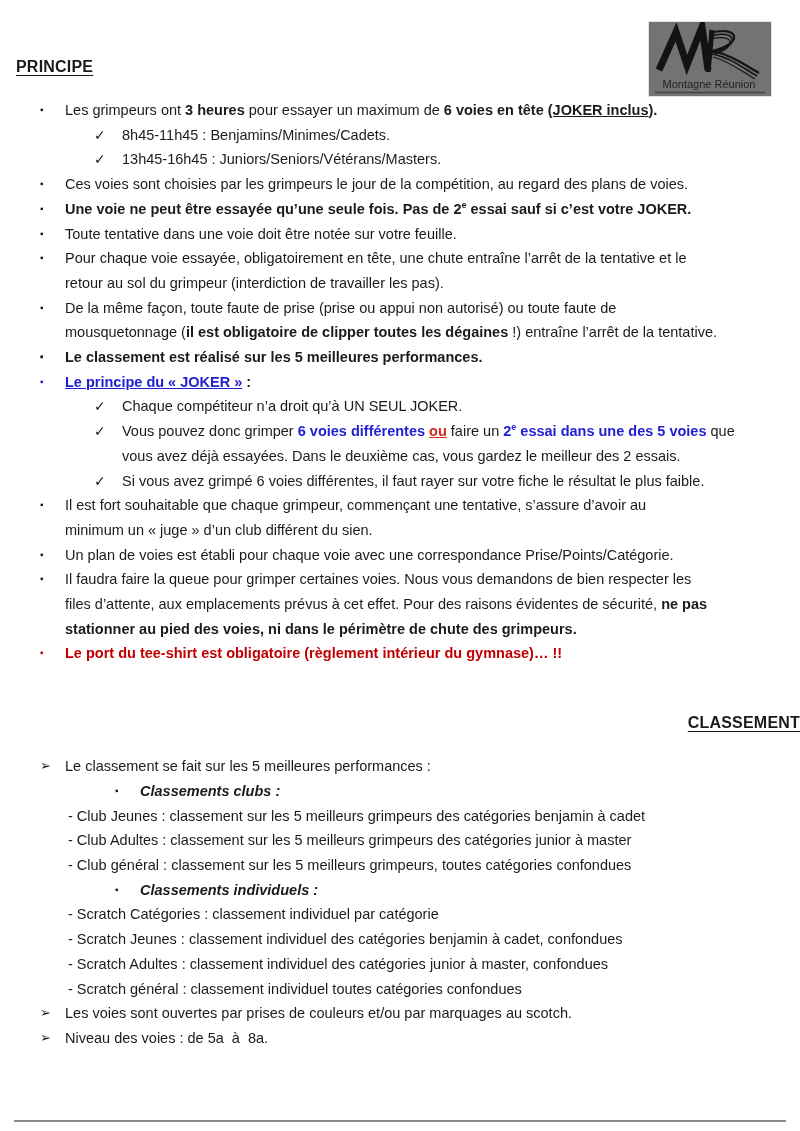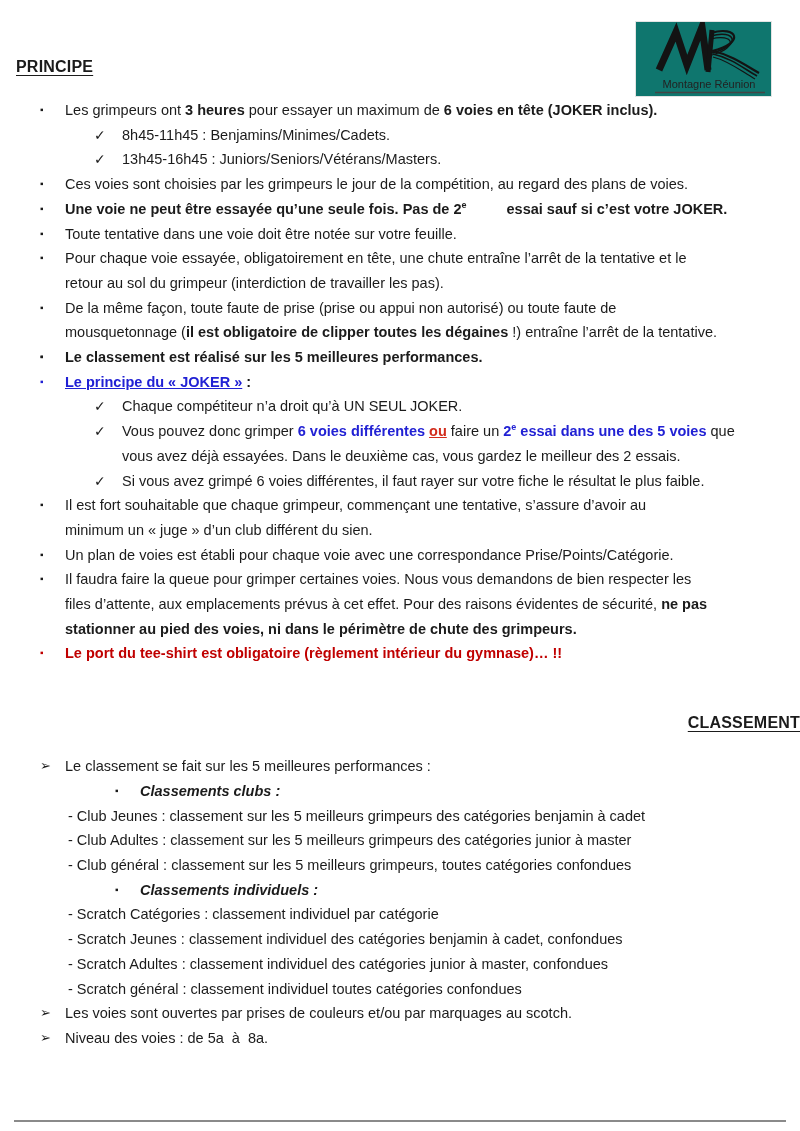--- a/index.html
+++ b/index.html
@@ -5,21 +5,21 @@
   html,body{margin:0;padding:0;}
   body{
     width:800px;height:1131px;background:#ffffff;overflow:hidden;
     font-family:"Liberation Sans","DejaVu Sans",sans-serif;
     color:#1b1b1b;font-size:14.5px;position:relative;
   }
   .page{position:relative;width:800px;height:1131px;}
   
   .logo{
     position:absolute;top:5px;right:28px;width:122px;height:74px;
-    border:1px solid #e3e3e3;background:#0f766e;padding-left:13px;
+    border:1px solid #e3e3e3;background:#737373;
   }
   .logo svg{display:block;width:100%;height:100%;}
   
   h1{
     margin:16px 0 0 16px;font-size:16px;font-weight:700;
     text-decoration:underline;text-underline-offset:3px;
     letter-spacing:.2px;
   }
   #h-principe{padding-top:42px;}
   #h-classement{padding-top:32px;text-align:right;}
@@ -62,25 +62,25 @@
         <path d="M64 35 C80 39 92 49 106 57" stroke-width="1.2"></path>
       </g>
       <text x="60" y="66" text-anchor="middle" font-size="11" fill="#222">Montagne Réunion</text>
       <line x1="6" y1="70.5" x2="116" y2="70.5" stroke="#444" stroke-width="1.5"></line>
     </svg>
   </div>
 
   <h1 id="h-principe">PRINCIPE</h1>
 
   <div class="list">
-      <div class="li lvl0"><span class="marker m-square">▪</span><span class="runs"><span>Les grimpeurs ont </span><span style="font-weight: 700;">3 heures</span><span> pour essayer un maximum de </span><span style="font-weight: 700;">6 voies en tête </span><span style="font-weight: 700; ">(JOKER inclus</span><span style="font-weight: 700;">).</span></span></div>
+      <div class="li lvl0"><span class="marker m-square">▪</span><span class="runs"><span>Les grimpeurs ont </span><span style="font-weight: 700;">3 heures</span><span> pour essayer un maximum de </span><span style="font-weight: 700;">6 voies en tête </span><span style="font-weight: 700; text-decoration: underline;">(JOKER inclus</span><span style="font-weight: 700;">).</span></span></div>
       <div class="li lvl1"><span class="marker m-check">✓</span><span class="runs"><span>8h45-11h45 : Benjamins/Minimes/Cadets.</span></span></div>
       <div class="li lvl1"><span class="marker m-check">✓</span><span class="runs"><span>13h45-16h45 : Juniors/Seniors/Vétérans/Masters.</span></span></div>
       <div class="li lvl0"><span class="marker m-square">▪</span><span class="runs"><span>Ces voies sont choisies par les grimpeurs le jour de la compétition, au regard des plans de voies.</span></span></div>
-      <div class="li lvl0"><span class="marker m-square">▪</span><span class="runs"><span style="font-weight: 700;">Une voie ne peut être essayée qu’une seule fois. Pas de 2</span><sup style="font-weight: 700;">e</sup><span style="font-weight: 700; margin-left: 36px;"> essai sauf si c’est votre JOKER.</span></span></div>
+      <div class="li lvl0"><span class="marker m-square">▪</span><span class="runs"><span style="font-weight: 700;">Une voie ne peut être essayée qu’une seule fois. Pas de 2</span><sup style="font-weight: 700;">e</sup><span style="font-weight: 700;"> essai sauf si c’est votre JOKER.</span></span></div>
       <div class="li lvl0"><span class="marker m-square">▪</span><span class="runs"><span>Toute tentative dans une voie doit être notée sur votre feuille.</span></span></div>
       <div class="li lvl0"><span class="marker m-square">▪</span><span class="runs"><span>Pour chaque voie essayée, obligatoirement en tête, une chute entraîne l’arrêt de la tentative et le</span><br><span>retour au sol du grimpeur (interdiction de travailler les pas).</span></span></div>
       <div class="li lvl0"><span class="marker m-square">▪</span><span class="runs"><span>De la même façon, toute faute de prise (prise ou appui non autorisé) ou toute faute de</span><br><span>mousquetonnage (</span><span style="font-weight: 700;">il est obligatoire de clipper toutes les dégaines</span><span> !) entraîne l’arrêt de la tentative.</span></span></div>
       <div class="li lvl0"><span class="marker m-square">▪</span></div>
       <div class="li lvl0"><span class="marker m-square">▪</span><span class="runs"><span style="font-weight: 700;">Le classement est réalisé sur les 5 meilleures performances.</span></span></div>
       <div class="li lvl0"><span class="marker m-square" style="color: rgb(33, 33, 212);">▪</span><span class="runs"><span style="font-weight: 700; text-decoration: underline; color: rgb(33, 33, 212);">Le principe du « JOKER »</span><span style="font-weight: 700;"> :</span></span></div>
       <div class="li lvl1"><span class="marker m-check">✓</span><span class="runs"><span>Chaque compétiteur n’a droit qu’à UN SEUL JOKER.</span></span></div>
       <div class="li lvl1"><span class="marker m-check">✓</span><span class="runs"><span>Vous pouvez donc grimper </span><span style="font-weight: 700; color: rgb(33, 33, 212);">6 voies différentes</span><span> </span><span style="font-weight: 700; text-decoration: underline; color: rgb(210, 43, 27);">ou</span><span> faire un </span><span style="font-weight: 700; color: rgb(33, 33, 212);">2</span><sup style="font-weight: 700; color: rgb(33, 33, 212);">e</sup><span style="font-weight: 700; color: rgb(33, 33, 212);"> essai dans une des 5 voies</span><span> que</span><br><span>vous avez déjà essayées. Dans le deuxième cas, vous gardez le meilleur des 2 essais.</span></span></div>
       <div class="li lvl1"><span class="marker m-check">✓</span><span class="runs"><span>Si vous avez grimpé 6 voies différentes, il faut rayer sur votre fiche le résultat le plus faible.</span></span></div>
       <div class="li lvl0"><span class="marker m-square">▪</span><span class="runs"><span>Il est fort souhaitable que chaque grimpeur, commençant une tentative, s’assure d’avoir au</span><br><span>minimum un « juge » d’un club différent du sien.</span></span></div>

